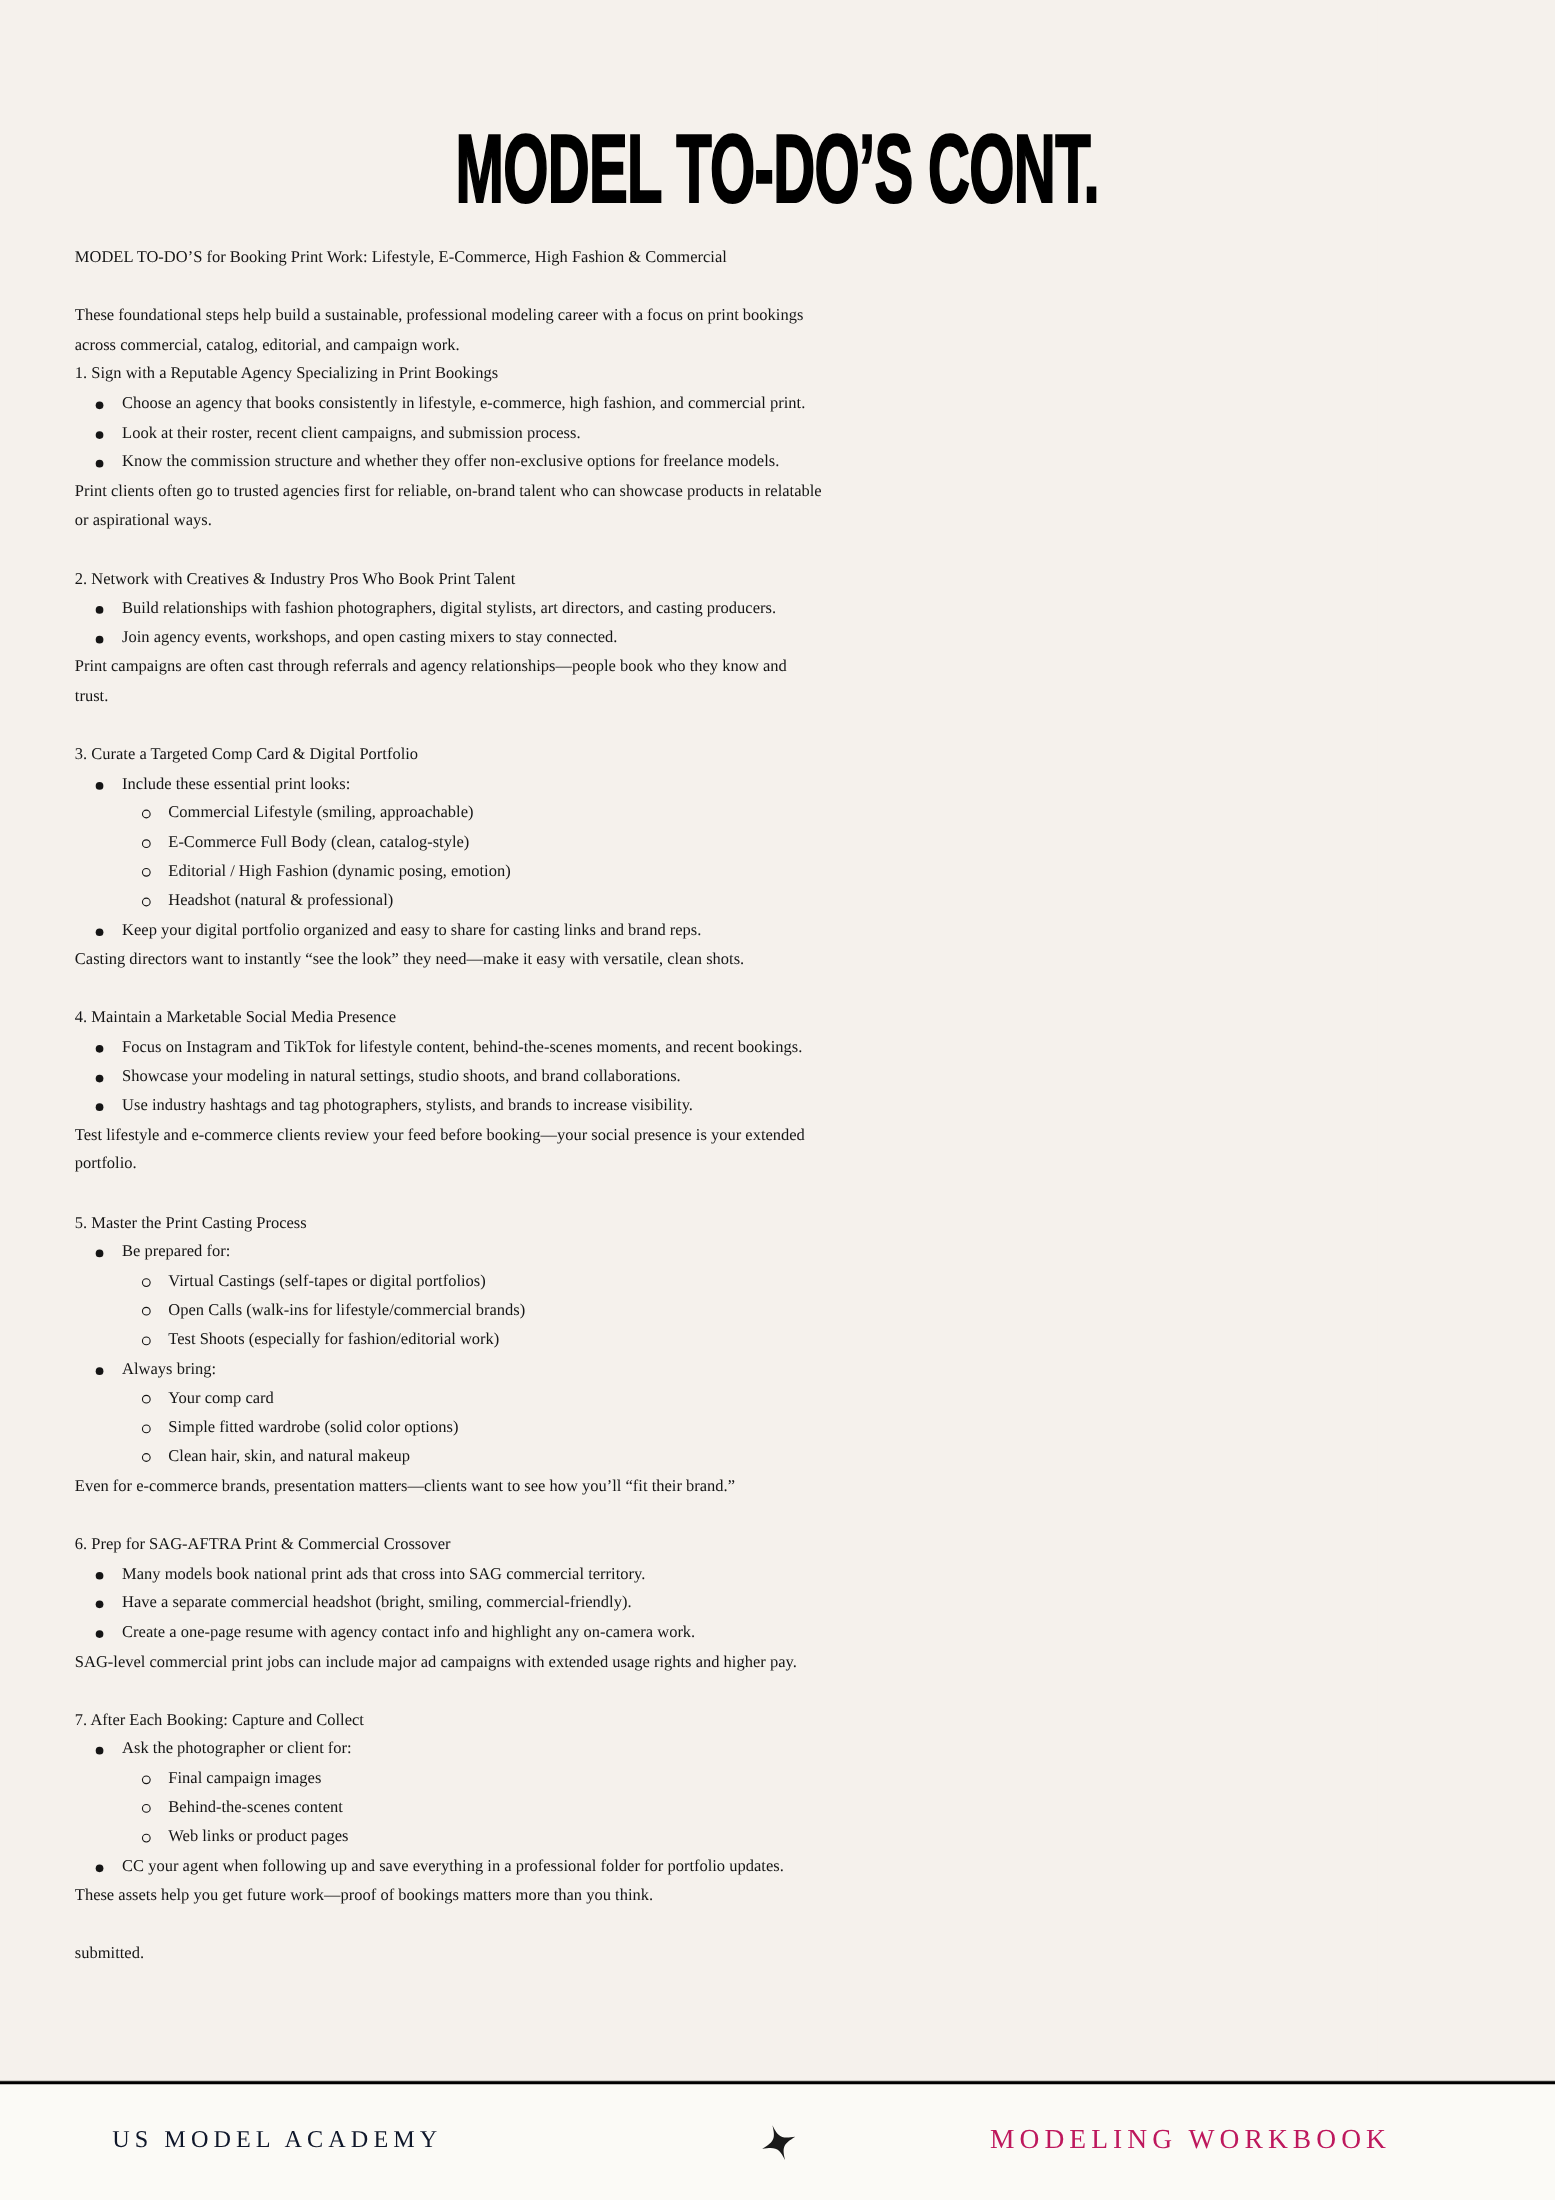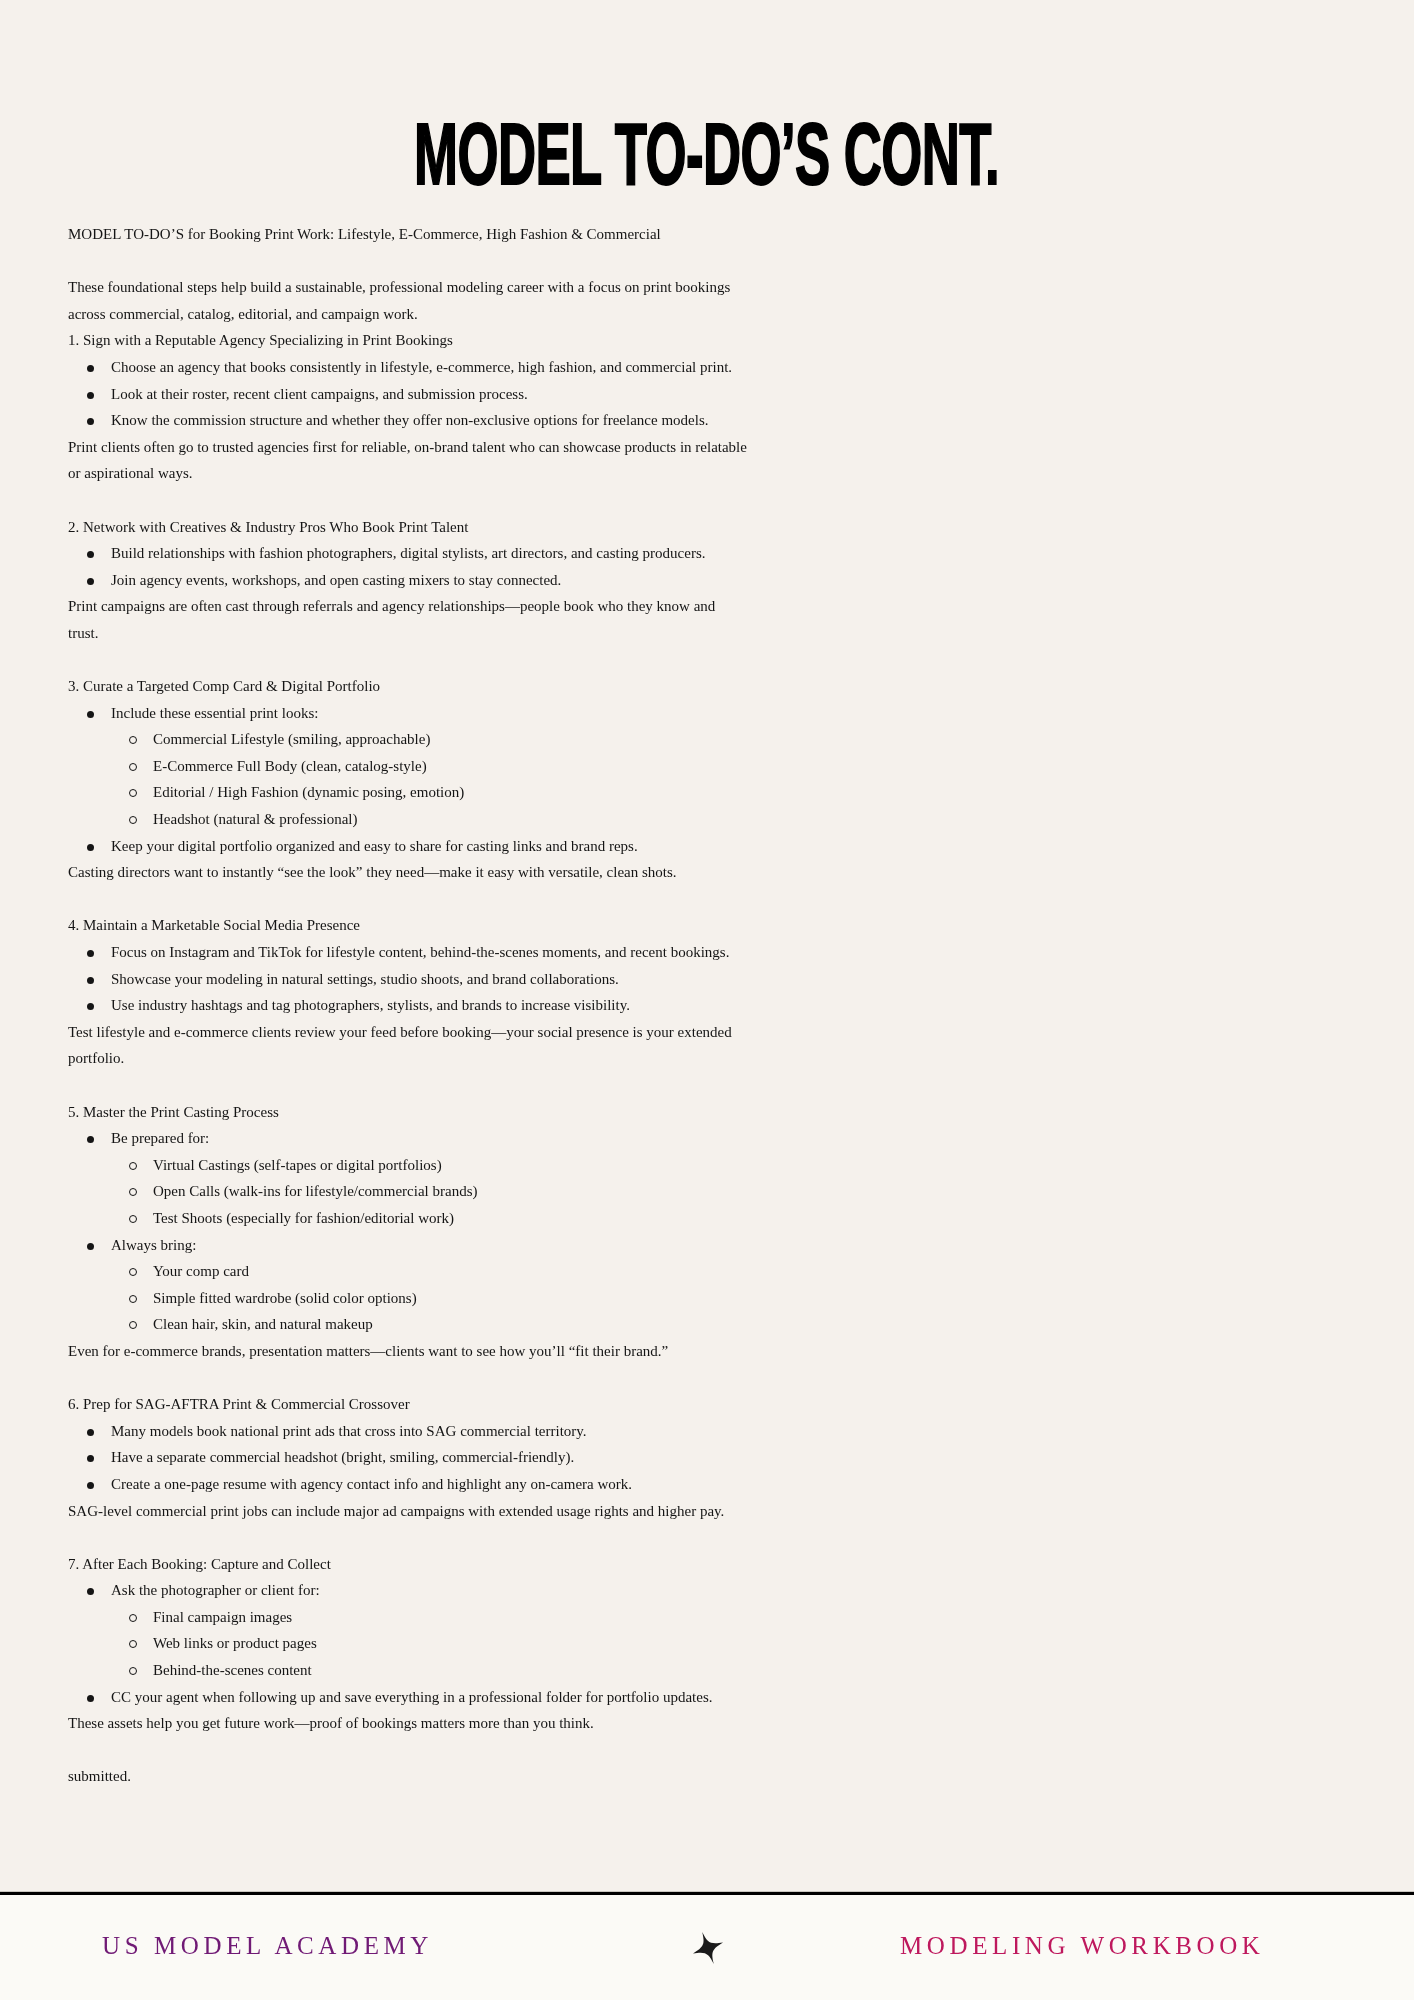--- a/index.html
+++ b/index.html
@@ -114,23 +114,23 @@
       top: 1895px;
       width: 1414px;
       height: 105px;
       background: #fbfaf6;
     }
     .footer-left {
       position: absolute;
       left: 102px;
       top: 37px;
       font-family: "Liberation Serif", "DejaVu Serif", serif;
-      font-size: 25px;
+      font-size: 22px;
       letter-spacing: 4.6px;
-      color: #701a75;
+      color: #0f172a;
       white-space: nowrap;
     }
     .footer-right {
       position: absolute;
       left: 900px;
       top: 37px;
       font-family: "Liberation Serif", "DejaVu Serif", serif;
       font-size: 25px;
       letter-spacing: 4.6px;
       color: #be185d;
@@ -208,22 +208,22 @@
     <div class="line">6. Prep for SAG-AFTRA Print &amp; Commercial Crossover</div>
     <div class="b1"><span class="dot"></span><span>Many models book national print ads that cross into SAG commercial territory.</span></div>
     <div class="b1"><span class="dot"></span><span>Have a separate commercial headshot (bright, smiling, commercial-friendly).</span></div>
     <div class="b1"><span class="dot"></span><span>Create a one-page resume with agency contact info and highlight any on-camera work.</span></div>
     <div class="line">SAG-level commercial print jobs can include major ad campaigns with extended usage rights and higher pay.</div>
     <div class="blank"></div>
 
     <div class="line">7. After Each Booking: Capture and Collect</div>
     <div class="b1"><span class="dot"></span><span>Ask the photographer or client for:</span></div>
     <div class="b2"><span class="circ"></span><span>Final campaign images</span></div>
+    <div class="b2"><span class="circ"></span><span>Behind-the-scenes content</span></div>
     <div class="b2"><span class="circ"></span><span>Web links or product pages</span></div>
-    <div class="b2"><span class="circ"></span><span>Behind-the-scenes content</span></div>
     <div class="b1"><span class="dot"></span><span>CC your agent when following up and save everything in a professional folder for portfolio updates.</span></div>
     <div class="line">These assets help you get future work—proof of bookings matters more than you think.</div>
     <div class="blank"></div>
 
     <div class="line">submitted.</div>
   </div>
 </div>
 
 <div class="divider"></div>
 <div class="divider-thick"></div>

